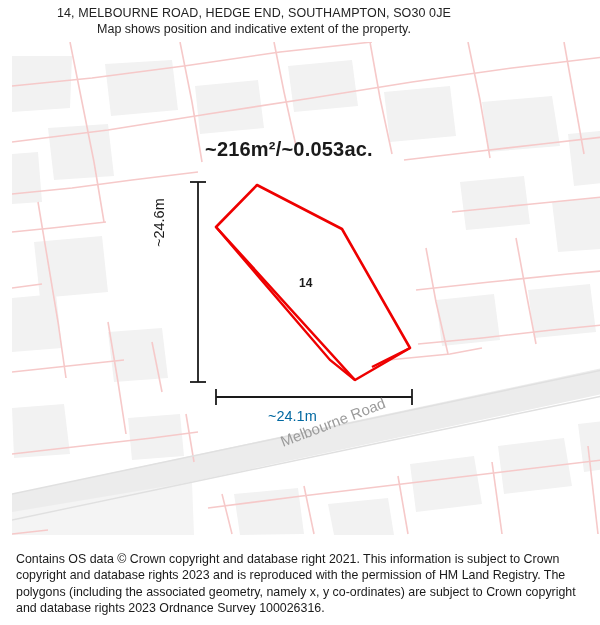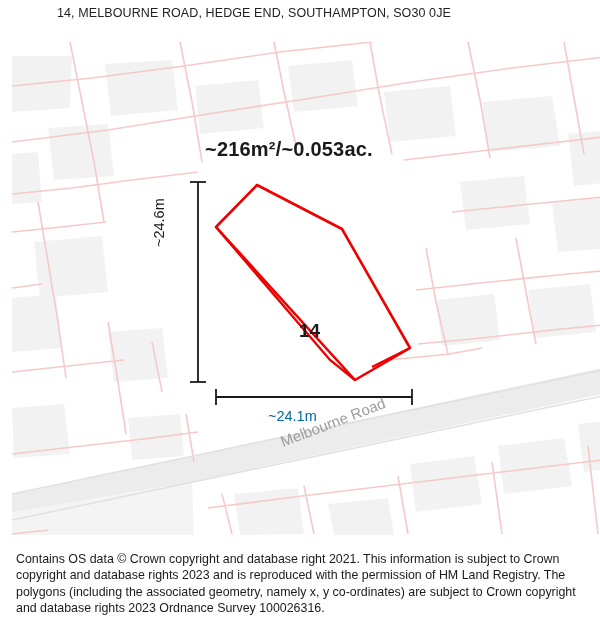--- a/index.html
+++ b/index.html
@@ -61,24 +61,23 @@
     top: 96px;
     font-size: 20px;
     font-weight: bold;
     color: #1a1a1a;
     letter-spacing: 0.2px;
   }
   .plot-number {
     position: absolute;
     left: 299px;
     top: 234px;
-    font-size: 19px;
+    font-size: 12px;
     font-weight: bold;
     color: #1a1a1a;
-    margin-top: 44px;
   }
   .dim-vertical {
     position: absolute;
     left: 151px;
     top: 205px;
     font-size: 14.5px;
     color: #1a1a1a;
     transform: rotate(-90deg);
     transform-origin: left top;
     white-space: nowrap;
@@ -119,20 +118,21 @@
     color: #1a1a1a;
   }
 </style>
 </head>
 <body>
 
 <div class="page">
 
   <div class="header">
     <div class="title">14, MELBOURNE ROAD, HEDGE END, SOUTHAMPTON, SO30 0JE</div>
+    <div class="subtitle">Map shows position and indicative extent of the property.</div>
   </div>
 
   <div class="map">
     <svg width="600" height="493" viewBox="0 0 600 493">
 
       <rect x="0" y="0" width="600" height="493" fill="#ffffff"></rect>
 
       <g>
         <polygon points="0,14 60,14 58,66 0,70" fill="#f2f2f2"></polygon>
         <polygon points="93,22 160,18 166,68 99,74" fill="#f2f2f2"></polygon>

